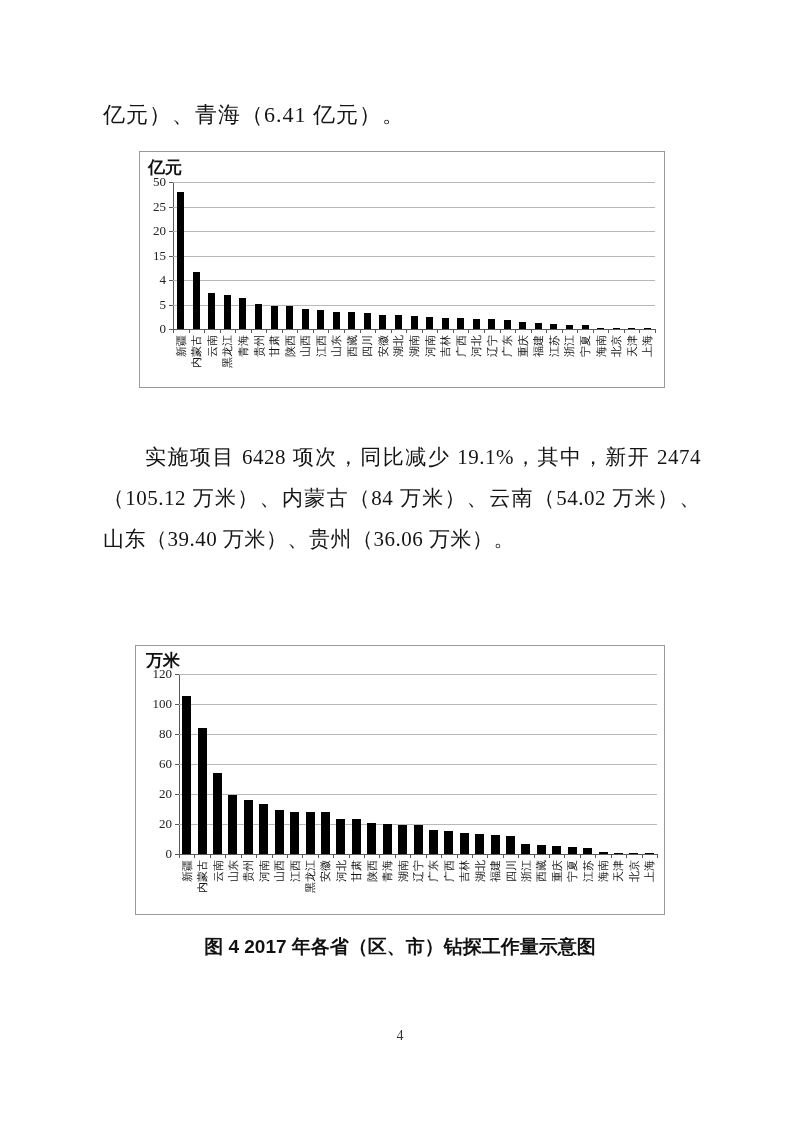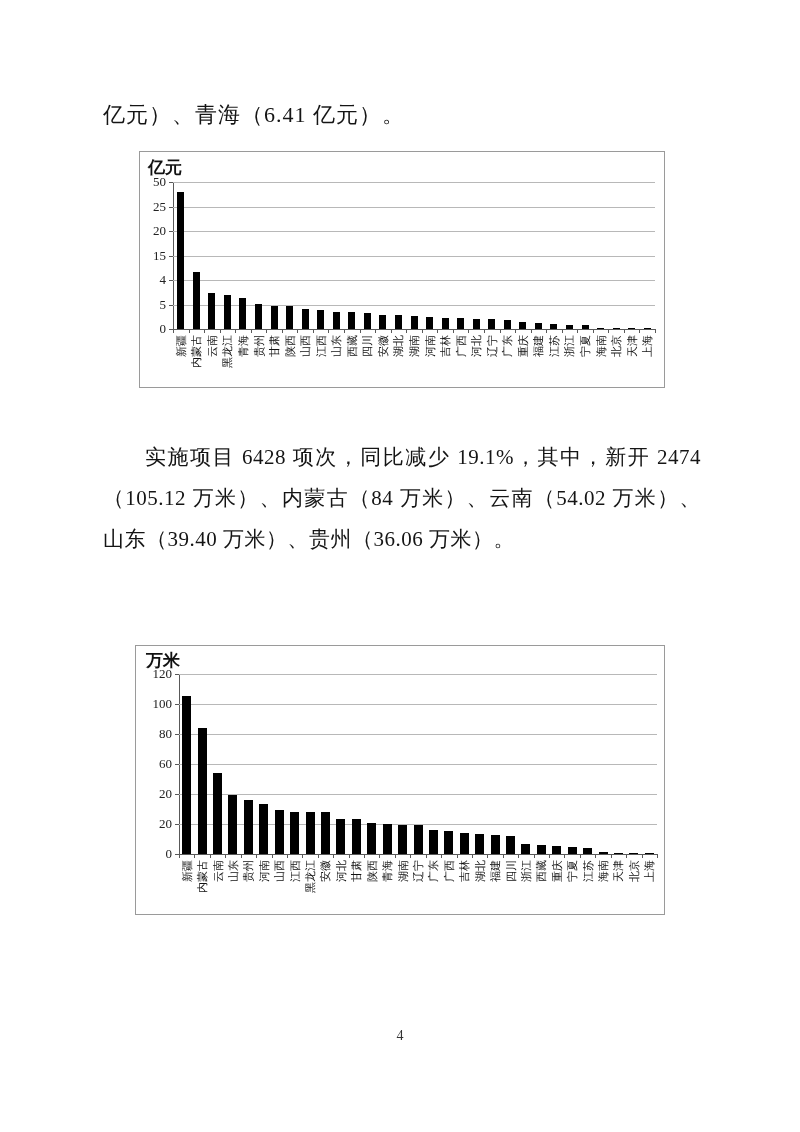--- a/index.html
+++ b/index.html
@@ -290,17 +290,18 @@
       <div style="position: absolute; left: 400px; top: 214px; font-family: &quot;Liberation Sans&quot;, &quot;DejaVu Sans&quot;, sans-serif; font-size: 11px; line-height: 11px; white-space: nowrap; color: rgb(17, 17, 17); transform-origin: 0px 0px; transform: rotate(-90deg) translateX(-100%);">西藏</div>
       <div style="position: absolute; left: 416px; top: 214px; font-family: &quot;Liberation Sans&quot;, &quot;DejaVu Sans&quot;, sans-serif; font-size: 11px; line-height: 11px; white-space: nowrap; color: rgb(17, 17, 17); transform-origin: 0px 0px; transform: rotate(-90deg) translateX(-100%);">重庆</div>
       <div style="position: absolute; left: 431px; top: 214px; font-family: &quot;Liberation Sans&quot;, &quot;DejaVu Sans&quot;, sans-serif; font-size: 11px; line-height: 11px; white-space: nowrap; color: rgb(17, 17, 17); transform-origin: 0px 0px; transform: rotate(-90deg) translateX(-100%);">宁夏</div>
       <div style="position: absolute; left: 447px; top: 214px; font-family: &quot;Liberation Sans&quot;, &quot;DejaVu Sans&quot;, sans-serif; font-size: 11px; line-height: 11px; white-space: nowrap; color: rgb(17, 17, 17); transform-origin: 0px 0px; transform: rotate(-90deg) translateX(-100%);">江苏</div>
       <div style="position: absolute; left: 462px; top: 214px; font-family: &quot;Liberation Sans&quot;, &quot;DejaVu Sans&quot;, sans-serif; font-size: 11px; line-height: 11px; white-space: nowrap; color: rgb(17, 17, 17); transform-origin: 0px 0px; transform: rotate(-90deg) translateX(-100%);">海南</div>
       <div style="position: absolute; left: 477px; top: 214px; font-family: &quot;Liberation Sans&quot;, &quot;DejaVu Sans&quot;, sans-serif; font-size: 11px; line-height: 11px; white-space: nowrap; color: rgb(17, 17, 17); transform-origin: 0px 0px; transform: rotate(-90deg) translateX(-100%);">天津</div>
       <div style="position: absolute; left: 493px; top: 214px; font-family: &quot;Liberation Sans&quot;, &quot;DejaVu Sans&quot;, sans-serif; font-size: 11px; line-height: 11px; white-space: nowrap; color: rgb(17, 17, 17); transform-origin: 0px 0px; transform: rotate(-90deg) translateX(-100%);">北京</div>
       <div style="position: absolute; left: 508px; top: 214px; font-family: &quot;Liberation Sans&quot;, &quot;DejaVu Sans&quot;, sans-serif; font-size: 11px; line-height: 11px; white-space: nowrap; color: rgb(17, 17, 17); transform-origin: 0px 0px; transform: rotate(-90deg) translateX(-100%);">上海</div>
     </div>
 
+  <div class="caption" id="cap2">图 4  2017 年各省（区、市）钻探工作量示意图</div>
 
 
   <div class="pagenum">4</div>
 
 </div>
 
 </body></html>

